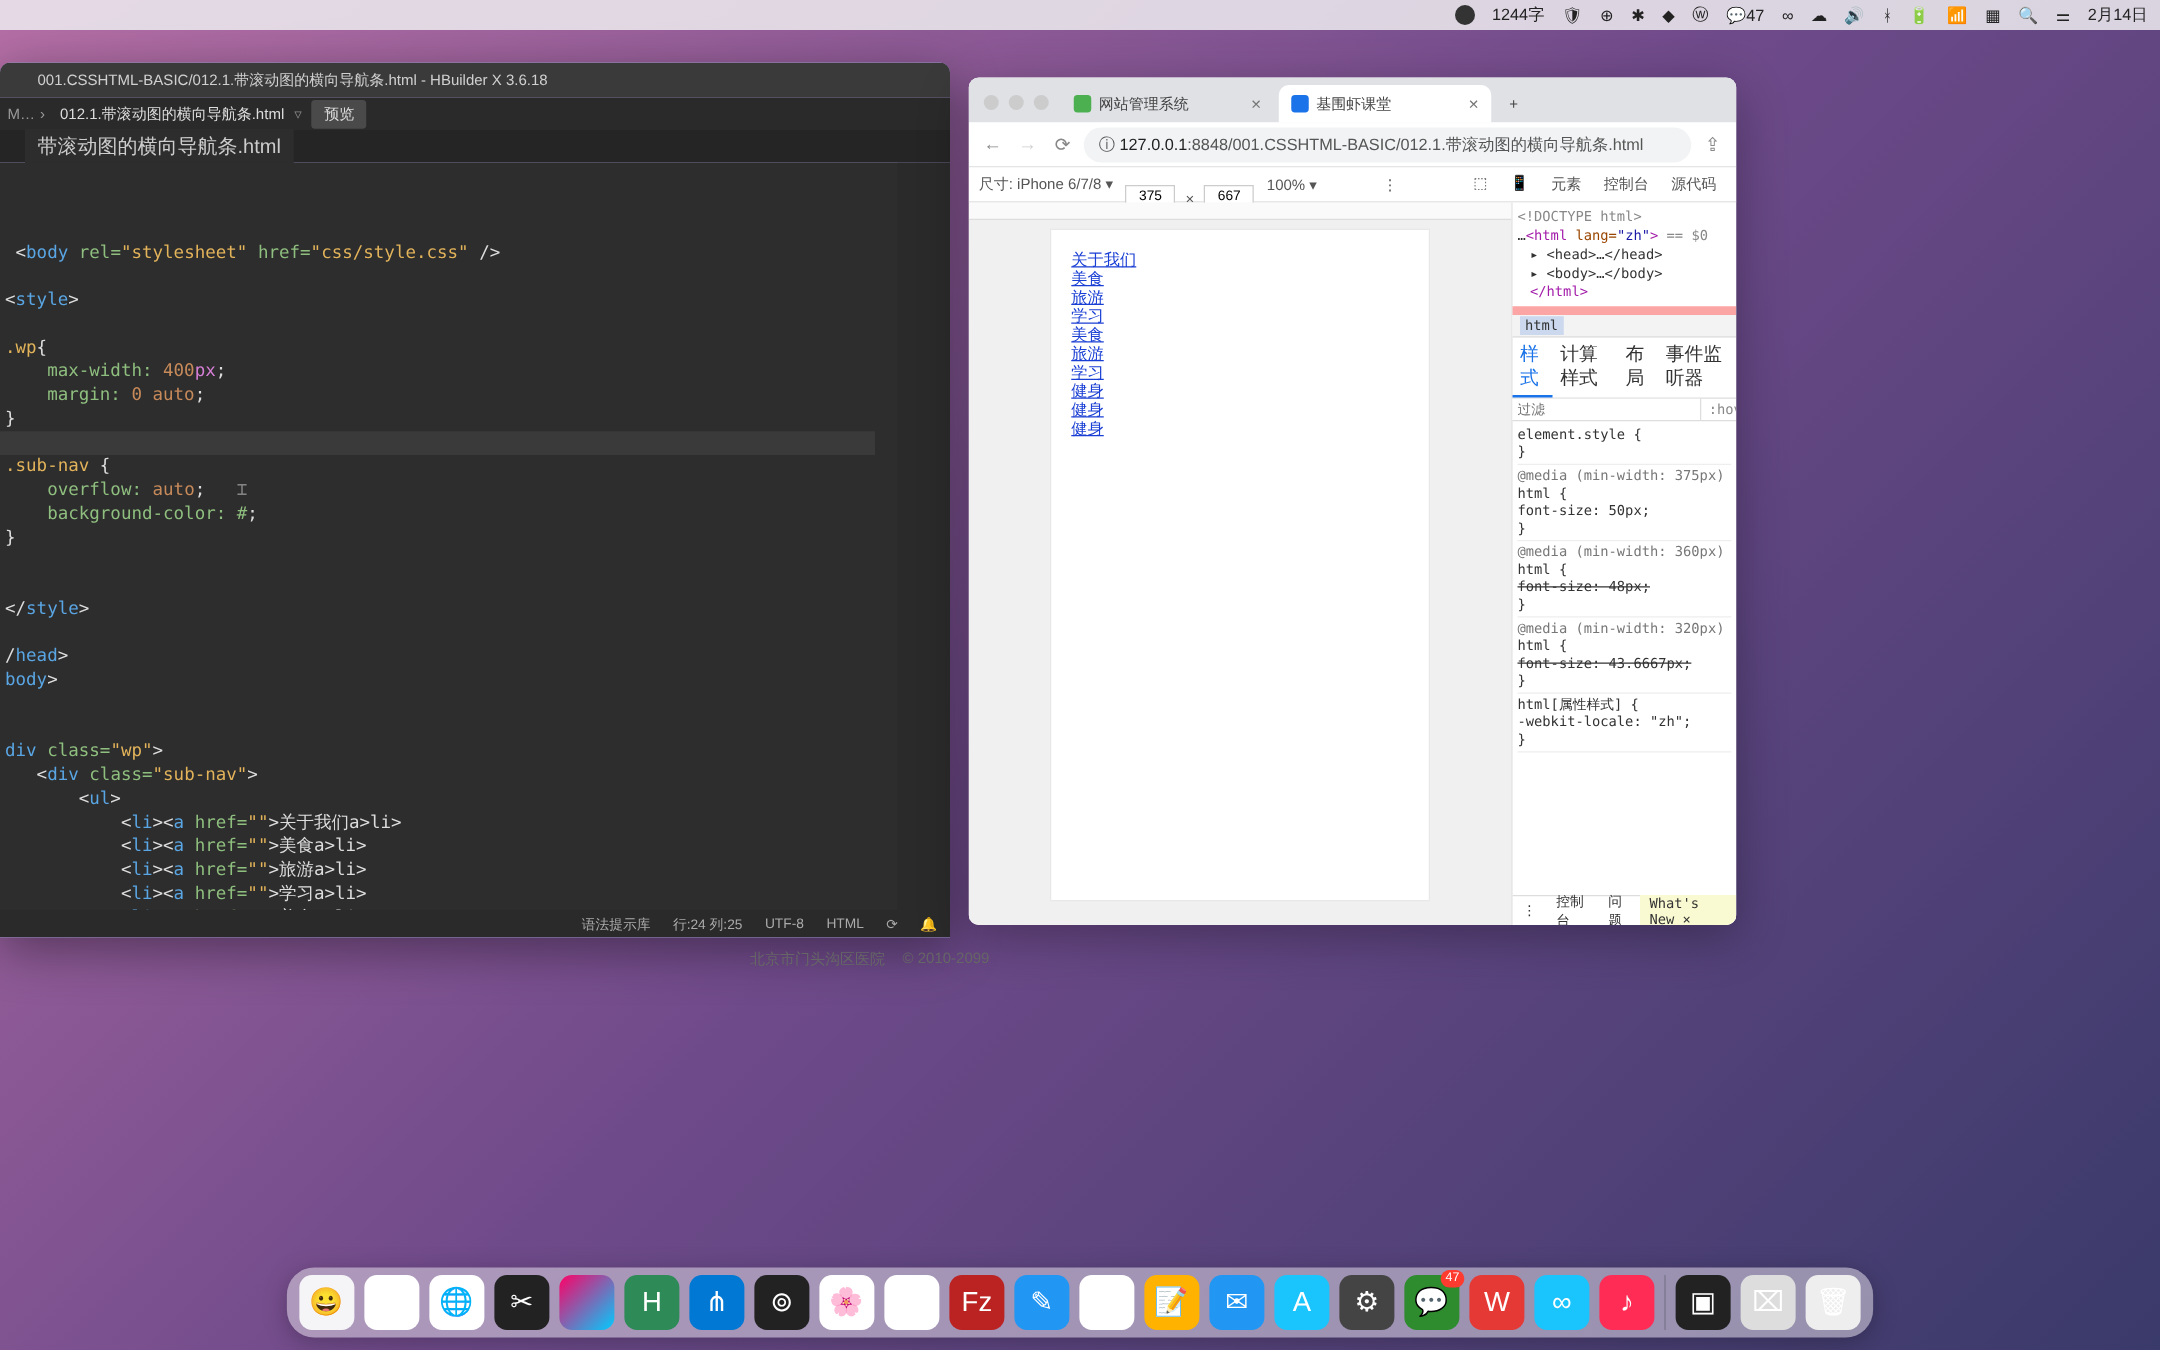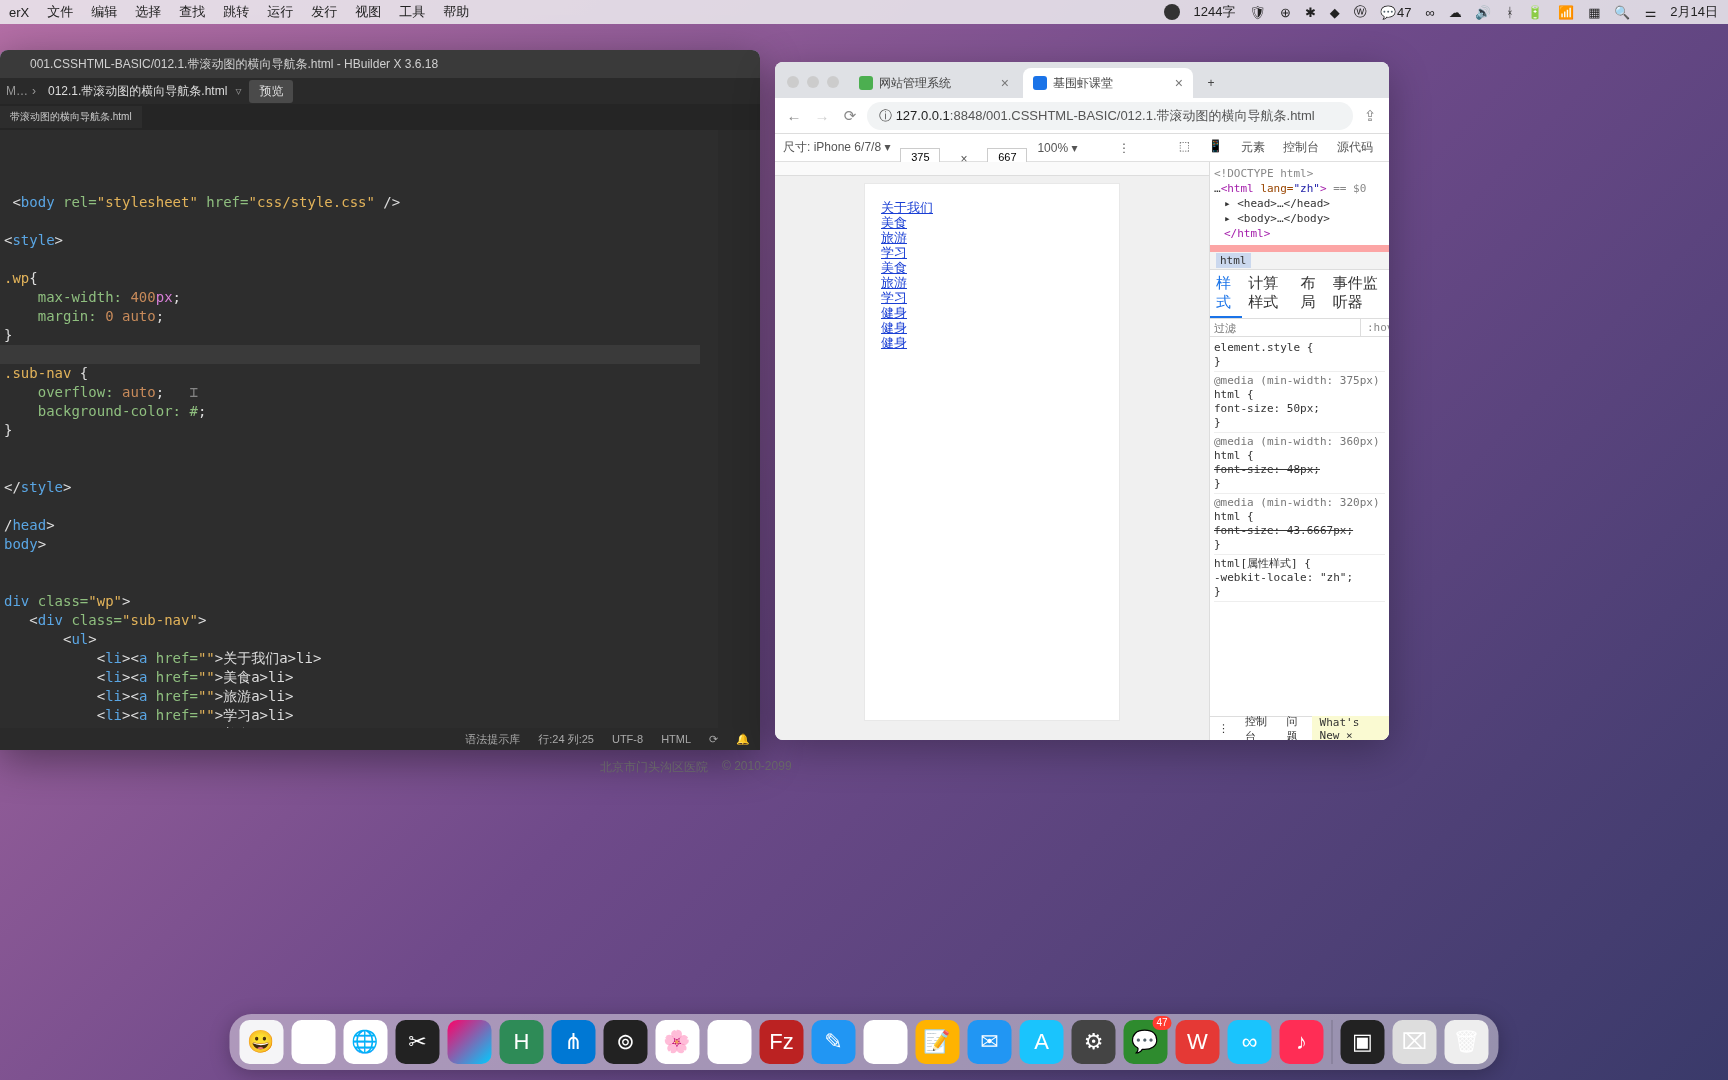--- a/index.html
+++ b/index.html
@@ -15,21 +15,21 @@
 .ico.round { border-radius:50%; }
 
 
 .hbuilder { position:absolute; left:0; top:50px; width:760px; height:700px; background:#c4b5fd; border-radius:8px 8px 0 0; box-shadow:0 10px 40px rgba(0,0,0,.4); display:flex; flex-direction:column; overflow:hidden; }
 .hb-title { height:28px; background:#3a3a3a; color:#d0d0d0; font-size:12px; display:flex; align-items:center; padding-left:30px; }
 .hb-crumb { height:26px; background:#2a2a2a; display:flex; align-items:center; font-size:12px; color:#999; padding:0 6px; }
 .hb-crumb .crumb-file { padding:2px 8px; color:#ddd; }
 .hb-crumb .fname { margin-left:auto; width:420px; }
 .hb-crumb input { background:transparent; border:none; color:#888; font-size:12px; width:100%; outline:none; }
 .hb-crumb .preview-btn { background:#4a4a4a; color:#ddd; padding:3px 10px; border-radius:3px; font-size:12px; margin-left:8px; }
-.hb-tab { height:26px; background:#252525; display:flex; align-items:center; font-size:10px; color:#ccc; padding-left:0; }
+.hb-tab { height:26px; background:#252525; display:flex; align-items:center; font-size:16px; color:#ccc; padding-left:20px; }
 .hb-tab span { padding:4px 10px; background:#2d2d2d; }
 .hb-code { flex:1; background:#2d2d2d; color:#ddd; font-family:Menlo,Consolas,monospace; font-size:14px; line-height:19px; padding:6px 4px; white-space:pre; overflow:hidden; position:relative; }
 .hb-code .hl { position:absolute; left:0; right:60px; height:19px; background:#3a3a3a; top:215px; }
 .hb-code .minimap { position:absolute; right:0; top:0; width:42px; height:100%; background:#2a2a2a; opacity:.7; }
 .tag{color:#5aa6e4;} .attr{color:#8fbf7f;} .str{color:#e2b35a;} .kw{color:#d67fd6;} .num{color:#c78a5a;} .sel{color:#e2b35a;} .css{color:#8fbf7f;}
 .hb-status { height:22px; background:#2a2a2a; color:#aaa; font-size:11px; display:flex; align-items:center; justify-content:flex-end; gap:18px; padding:0 10px; }
 
 
 .chrome { position:absolute; left:775px; top:62px; width:614px; height:678px; background:#fff; border-radius:8px; box-shadow:0 10px 40px rgba(0,0,0,.3); display:flex; flex-direction:column; overflow:hidden; }
 .ch-tabs { height:36px; background:#dfe1e5; display:flex; align-items:flex-end; padding:0 8px; }
@@ -38,28 +38,28 @@
 .ch-tab { height:30px; background:#fff; border-radius:8px 8px 0 0; padding:0 10px; display:flex; align-items:center; font-size:12px; color:#444; gap:6px; margin-right:4px; min-width:170px; position:relative; }
 .ch-tab.inactive { background:transparent; }
 .ch-tab .fav { width:14px; height:14px; border-radius:3px; }
 .ch-tab .close { margin-left:auto; font-size:14px; color:#777; }
 .ch-tab.new { min-width:28px; background:transparent; justify-content:center; }
 .ch-addr { height:36px; background:#fff; border-bottom:1px solid #ddd; display:flex; align-items:center; padding:0 8px; gap:6px; }
 .ch-addr .navbtn { width:22px; height:22px; display:flex; align-items:center; justify-content:center; color:#888; font-size:15px; }
 .ch-addr .url { flex:1; background:#f1f3f4; border-radius:14px; height:28px; display:flex; align-items:center; padding:0 12px; font-size:13px; color:#555; }
 .ch-addr .url .host{color:#222;}
 .devtools-bar { height:28px; background:#fff; border-bottom:1px solid #e0e0e0; display:flex; align-items:center; font-size:12px; color:#555; padding:0 8px; gap:10px; }
-.devtools-bar .dim { display:flex; align-items:flex-end; gap:20px;margin-top:18px; }
+.devtools-bar .dim { display:flex; align-items:flex-end; gap:8px;margin-top:18px; }
 .devtools-bar input { width:40px; border:1px solid #ccc; font-size:11px; text-align:center; height:18px; }
 .dt-panel-tabs { display:flex; margin-left:auto; gap:2px; }
 .dt-panel-tabs span { padding:4px 8px; }
 .ch-body { flex:1; display:flex; overflow:hidden; }
 .viewport-wrap { flex:1; background:#f0f0f0; display:flex; justify-content:center; padding-top:8px; position:relative; }
 .ruler { height:14px; background:#fafafa; border-bottom:1px solid #ddd; position:absolute; top:0; left:0; right:0; }
-.phone { width:254px; height:536px; background:#fff; box-shadow:0 0 0 1px #e8e8e8; margin-top:14px; padding:16px; }
+.phone { width:302px; height:536px; background:#fff; box-shadow:0 0 0 1px #e8e8e8; margin-top:14px; padding:16px; }
 .phone a { display:block; color:#1a3fd4; font-size:13px; line-height:15px; text-decoration:underline; }
 .dt-side { width:180px; background:#fff; border-left:1px solid #ddd; font-family:Menlo,monospace; font-size:11px; color:#333; display:flex; flex-direction:column; }
 .dt-dom { padding:4px; line-height:15px; border-bottom:7px solid #fca5a5; }
 .dt-dom .t{color:#a31caa;} .dt-dom .a{color:#994500;} .dt-dom .v{color:#1a1aa6;} .dt-dom .g{color:#888;}
 .dt-crumb { padding:2px 6px; background:#f3f3f3; border-bottom:1px solid #ddd; }
 .dt-crumb span { background:#cbd8ee; padding:1px 4px; }
 .dt-style-tabs { display:flex; font-size:15px; border-bottom:1px solid #ddd; }
 .dt-style-tabs span { padding:4px 6px; }
 .dt-style-tabs .active { border-bottom:2px solid #1a73e8; color:#1a73e8; }
 .dt-filter { display:flex; border-bottom:1px solid #ddd; }
@@ -78,33 +78,20 @@
 
 .dock { position:absolute; left:50%; transform:translateX(-50%); bottom:10px; background:rgba(220,215,225,.55); border-radius:22px; padding:6px 10px; display:flex; gap:8px; align-items:flex-end; box-shadow:0 4px 20px rgba(0,0,0,.25); }
 .dock .d { width:44px; height:44px; border-radius:10px; display:flex; align-items:center; justify-content:center; font-size:22px; color:#fff; position:relative; }
 .dock .sep { width:1px; height:44px; background:rgba(0,0,0,.2); }
 .dock .badge { position:absolute; top:-4px; right:-4px; background:#ff3b30; color:#fff; font-size:10px; border-radius:8px; padding:0 4px; line-height:14px; }
 </style>
 </head>
 <body>
 
 <div class="menubar">
-  <div class="left">
-    <span>erX</span>
-    <span>文件</span>
-    <span>编辑</span>
-    <span>选择</span>
-    <span>查找</span>
-    <span>跳转</span>
-    <span>运行</span>
-    <span>发行</span>
-    <span>视图</span>
-    <span>工具</span>
-    <span>帮助</span>
-  </div>
   <div class="right">
     <span>
         <i class="ico round" style="background:#333"></i>
       </span>
     <span>1244字</span>
     <span>🛡</span>
     <span>⊕</span>
     <span>✱</span>
     <span>◆</span>
     <span>ⓦ</span>

